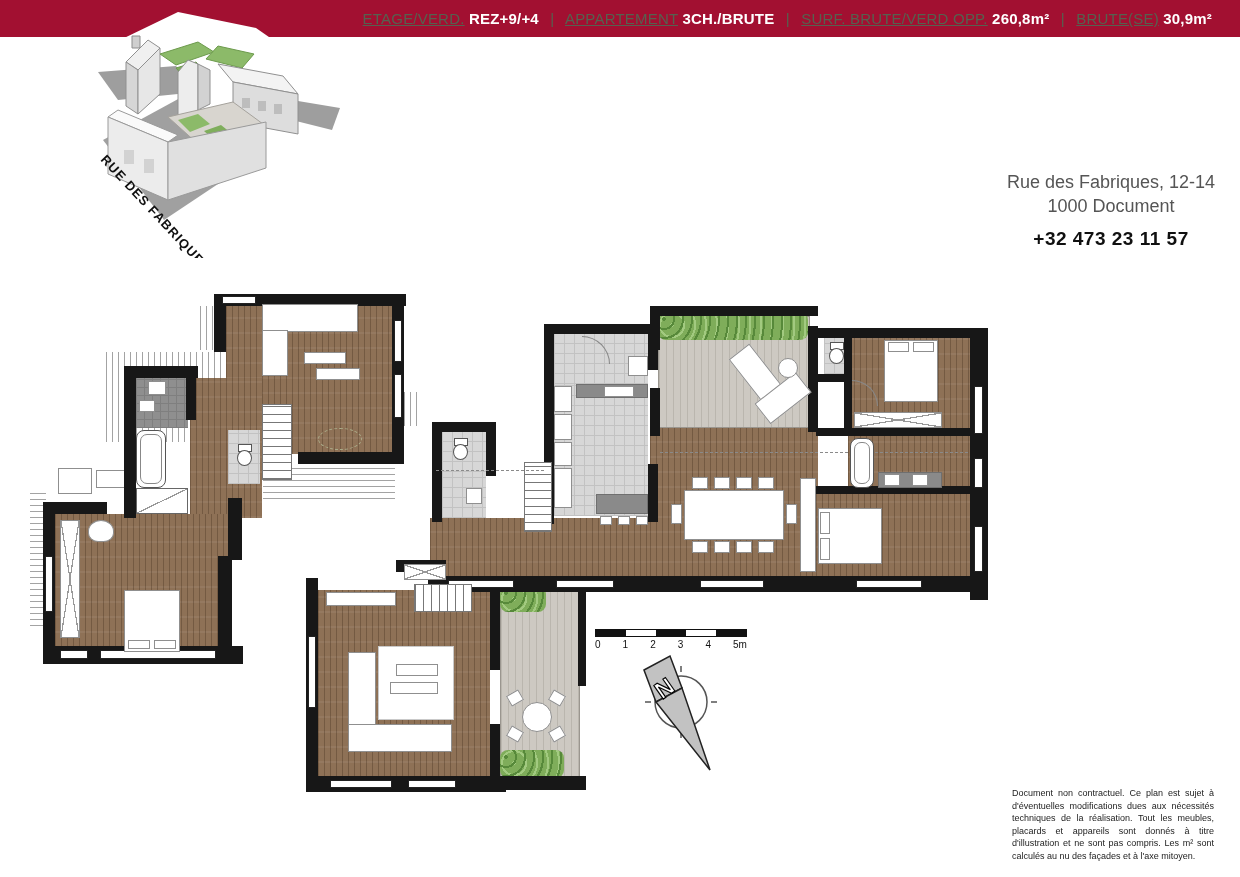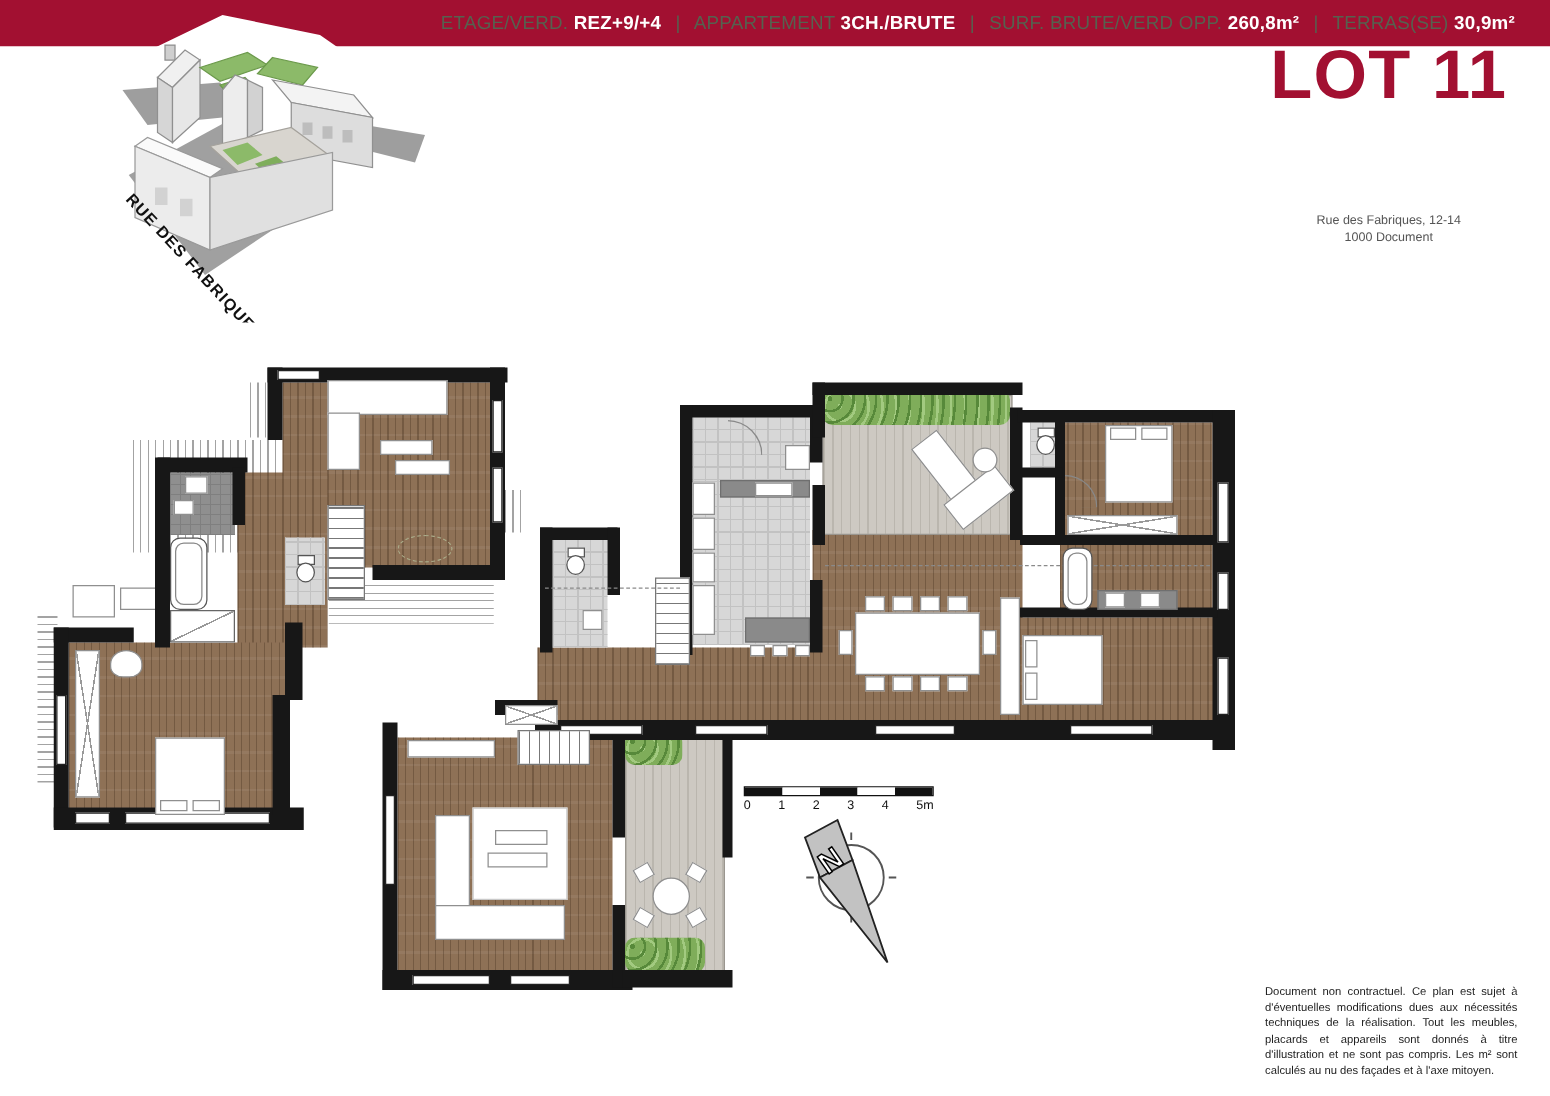--- a/index.html
+++ b/index.html
@@ -4,31 +4,31 @@
 <style>
   html,body{margin:0;padding:0;background:#e9e9e9;}
   #page{position:relative;width:1240px;height:877px;background:#ffffff;overflow:hidden;
         font-family:"Liberation Sans",sans-serif;}
   .abs{position:absolute;}
 
   
   #banner{left:0;top:117;width:1240px;height:37px;background:#a21031;z-index:1;}
   #banner-text{position:absolute;right:28px;top:0;height:37px;line-height:37px;
                font-size:15px;white-space:nowrap;letter-spacing:.2px;}
-  .b-lbl{color:#56614f;font-weight:400;}
+  .b-lbl{color:#56614f;font-weight:400;text-decoration:underline;}
   .b-val{color:#ffffff;font-weight:700;}
   .b-sep{color:#56614f;margin:0 7px;}
   #logo{left:528px;top:20px;z-index:2;font-size:68px;font-weight:500;letter-spacing:-2px;line-height:1;}
   #logo .p1{color:#a21031;}
   #logo .p2{color:#8d8d8d;}
   #lot{left:1008px;top:32px;width:206px;text-align:center;z-index:2;
        font-size:55px;font-weight:700;color:#a21031;letter-spacing:1px;line-height:1;}
   #contact{left:998px;top:166px;width:226px;text-align:center;z-index:2;color:#111;}
   #contact .url{font-size:18px;font-weight:700;color:#161616;}
-  #contact .adr{font-size:10px;color:#555;margin-top:4px;line-height:1.35;}
+  #contact .adr{font-size:18px;color:#555;margin-top:4px;line-height:1.35;}
   #contact .tel{font-size:19px;font-weight:700;color:#101010;margin-top:9px;letter-spacing:.5px;}
 
   
   #building{left:48px;top:2px;width:300px;height:256px;z-index:3;}
 
   
   .wall{position:absolute;background:#171717;}
   .wood{position:absolute;background-color:#8e7156;
         background-image:repeating-linear-gradient(90deg,rgba(48,30,14,.28) 0 1px,rgba(0,0,0,0) 1px 6px),
                          repeating-linear-gradient(0deg,rgba(255,255,255,.06) 0 2px,rgba(0,0,0,0) 2px 15px);}
@@ -89,31 +89,31 @@
     <div id="banner-text">
       <span class="b-lbl">ETAGE/VERD.</span>
       <span class="b-val">REZ+9/+4</span>
       <span class="b-sep">|</span>
       <span class="b-lbl">APPARTEMENT</span>
       <span class="b-val">3CH./BRUTE</span>
       <span class="b-sep">|</span>
       <span class="b-lbl">SURF. BRUTE/VERD OPP.</span>
       <span class="b-val">260,8m²</span>
       <span class="b-sep">|</span>
-      <span class="b-lbl">TERRAS(SE)</span>
+      <span class="b-lbl">BRUTE(SE)</span>
       <span class="b-val">30,9m²</span>
     </div>
   </div>
 
 
-  <div id="lot" class="abs">LOT 11</div>
 
   <div id="contact" class="abs">
     <div class="adr">Rue des Fabriques, 12-14</div>
     <div class="adr" style="margin-top:0;">1000 Document</div>
+    <div class="tel">+32 473 23 11 57</div>
   </div>
 
   <svg id="building" class="abs" viewBox="0 0 300 256">
 
     <polygon points="28,150 52,100 72,38 130,10 208,26 254,58 290,95 288,142 238,178 178,218 124,252 58,218 26,182" fill="#ffffff"></polygon>
 
     <polygon points="50,70 128,64 150,90 70,98" fill="#9e9e9e"></polygon>
     <polygon points="232,96 292,106 284,128 228,114" fill="#9e9e9e"></polygon>
     <polygon points="55,138 132,96 200,162 116,218" fill="#a0a0a0"></polygon>
 

